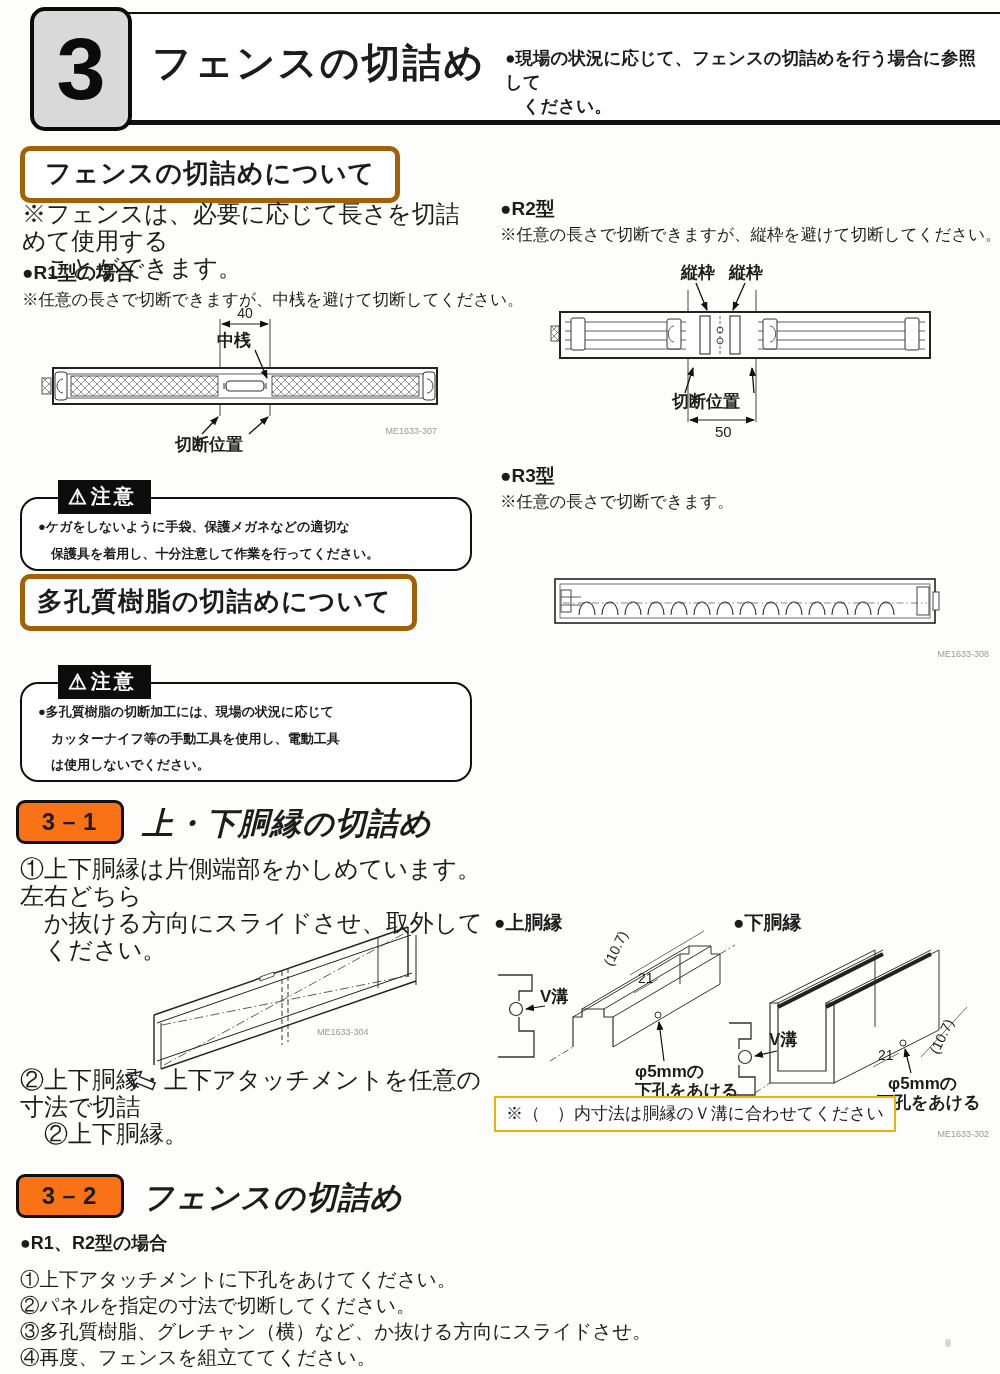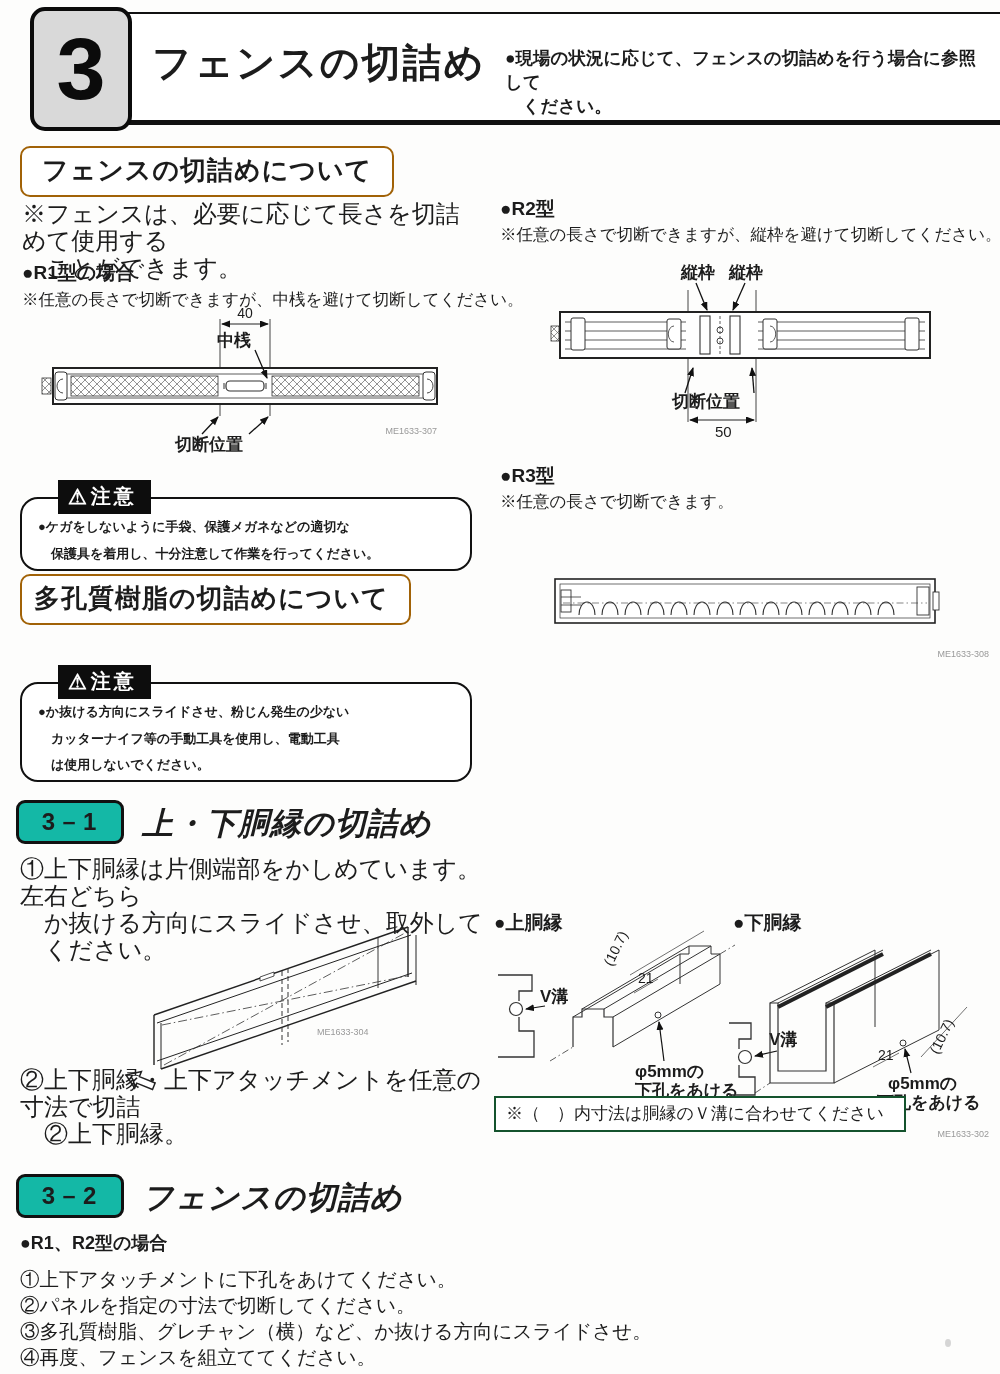--- a/index.html
+++ b/index.html
@@ -17,21 +17,21 @@
     position:absolute;left:30px;top:7px;width:94px;height:116px;
     background:#d9d9d9;border:4px solid #0b0b0b;border-radius:15px;
     display:flex;align-items:center;justify-content:center;
     font-size:88px;font-weight:bold;line-height:1;color:#0b0b0b;
   }
   .pagetitle{position:absolute;left:152px;top:36px;font-size:39px;font-weight:bold;letter-spacing:2px;}
   .hnote{position:absolute;left:505px;top:46px;width:480px;font-size:17.5px;font-weight:600;line-height:24px;}
   .hnote .cont{margin-left:1em;}
   
   .secbox{
-    position:absolute;border:2px solid #a16207;border-radius:10px;background:#fff;
+    position:absolute;border:5px solid #a16207;border-radius:10px;background:#fff;
     padding:5px 20px 7px 20px;font-size:26px;font-weight:bold;letter-spacing:1px;white-space:nowrap;
   }
   
   .bullet-label{position:absolute;font-size:19px;font-weight:bold;}
   .note-line{position:absolute;font-size:16.5px;font-weight:500;white-space:nowrap;}
   .bodytext{position:absolute;font-size:24px;font-weight:500;line-height:27px;}
   .bodytext .cont{margin-left:1em;}
   
   .caution{
     position:absolute;border:2.5px solid #111;border-radius:18px;background:#fff;
@@ -39,31 +39,31 @@
   .caution .tab{
     position:absolute;left:36px;top:-19px;background:#0d0d0d;color:#fff;
     padding:3px 14px 4px 10px;font-size:20px;font-weight:bold;letter-spacing:3px;
     display:flex;align-items:center;gap:4px;
   }
   .caution .tab .warn{font-size:21px;letter-spacing:0;}
   .caution .ctext{padding:15px 10px 0 16px;font-size:13px;font-weight:bold;line-height:26.5px;}
   .caution .ctext .cont{margin-left:1em;}
   
   .numbadge{
-    position:absolute;width:102px;height:38px;background:#14b8a6;
+    position:absolute;width:102px;height:38px;background:#f97316;
     border:3px solid #111;border-radius:9px;display:flex;align-items:center;justify-content:center;
     font-size:24px;font-weight:bold;letter-spacing:2px;
   }
   .sechead{position:absolute;font-size:31px;font-weight:bold;letter-spacing:1px;white-space:nowrap;font-style:italic;}
   .steps{position:absolute;font-size:19.5px;font-weight:500;line-height:26px;}
   .steps div{white-space:nowrap;}
   
   .notebox{
-    position:absolute;border:2px solid #14532d;background:#fff;
-    font-size:17px;font-weight:500;padding:4px 20px 5px 10px;white-space:nowrap;
+    position:absolute;border:2px solid #eab308;background:#fff;
+    font-size:17px;font-weight:500;padding:4px 10px 5px 10px;white-space:nowrap;
   }
   svg{position:absolute;overflow:visible;}
   svg text{font-family:"Liberation Sans",sans-serif;fill:#1c1c1c;}
   .dgl{font-size:17px;font-weight:bold;}
   .dims{font-size:14px;}
   .code{font-size:9px;fill:#999;}
   .artifact{position:absolute;width:6px;height:8px;background:#b5b5b5;border-radius:50%;opacity:.55;}
 </style>
 </head>
 <body>
@@ -142,21 +142,21 @@
   </div>
 
   <div class="secbox" style="left:20px;top:574px;padding-left:12px;">多孔質樹脂の切詰めについて</div>
 
   <div class="caution" style="left:20px;top:682px;width:448px;height:96px;">
     <div class="tab">
       <span class="warn">⚠</span>
       <span>注意</span>
     </div>
     <div class="ctext">
-      <div>●か抜ける方向にスライドさせ、粉じん発生の少ない</div>
+      <div>●多孔質樹脂の切断加工には、現場の状況に応じて</div>
       <div class="cont">カッターナイフ等の手動工具を使用し、電動工具</div>
       <div class="cont">は使用しないでください。</div>
     </div>
   </div>
 
   <div class="numbadge" style="left:16px;top:800px;">3－1</div>
   <div class="sechead" style="left:142px;top:803px;">上・下胴縁の切詰め</div>
 
   <div class="bodytext" style="left:20px;top:855px;width:465px;">
     <div>①上下胴縁は片側端部をかしめています。左右どちら</div>

